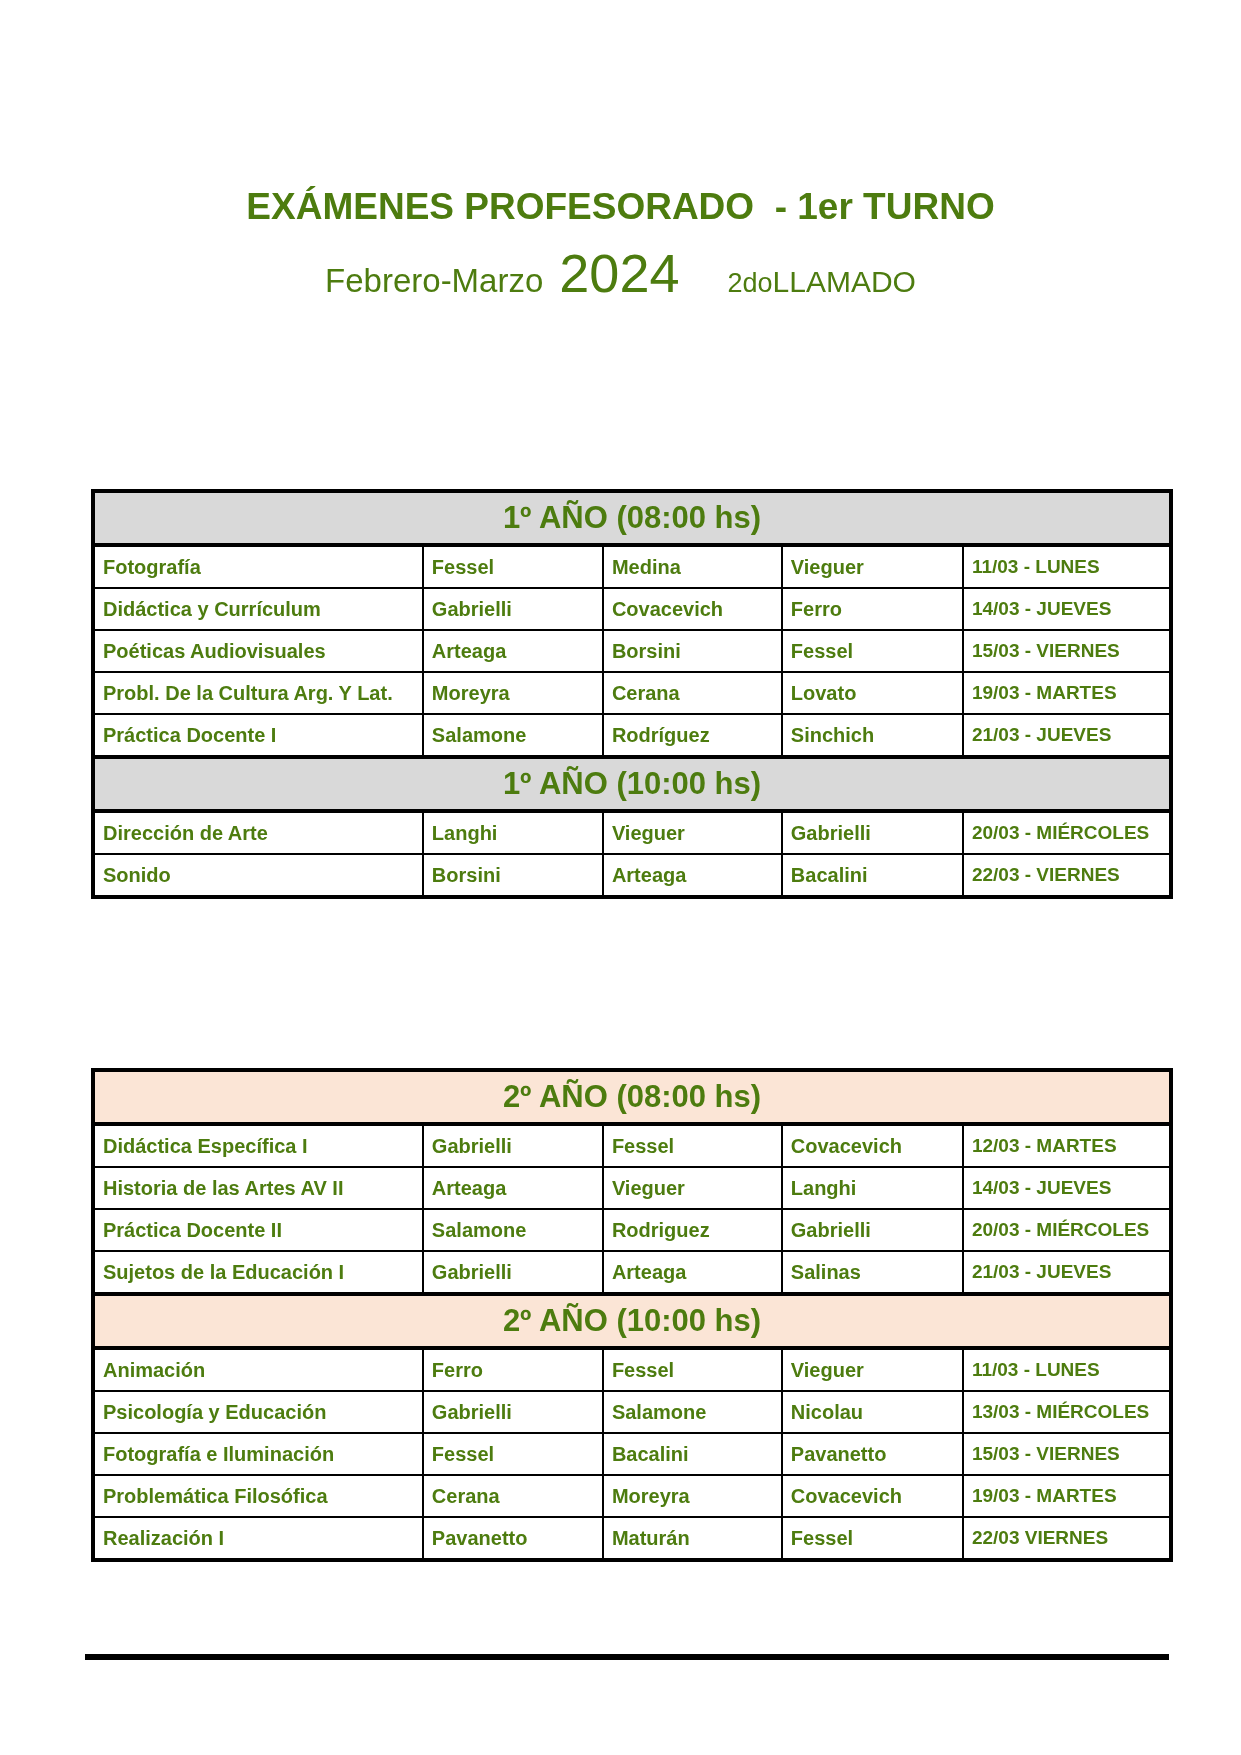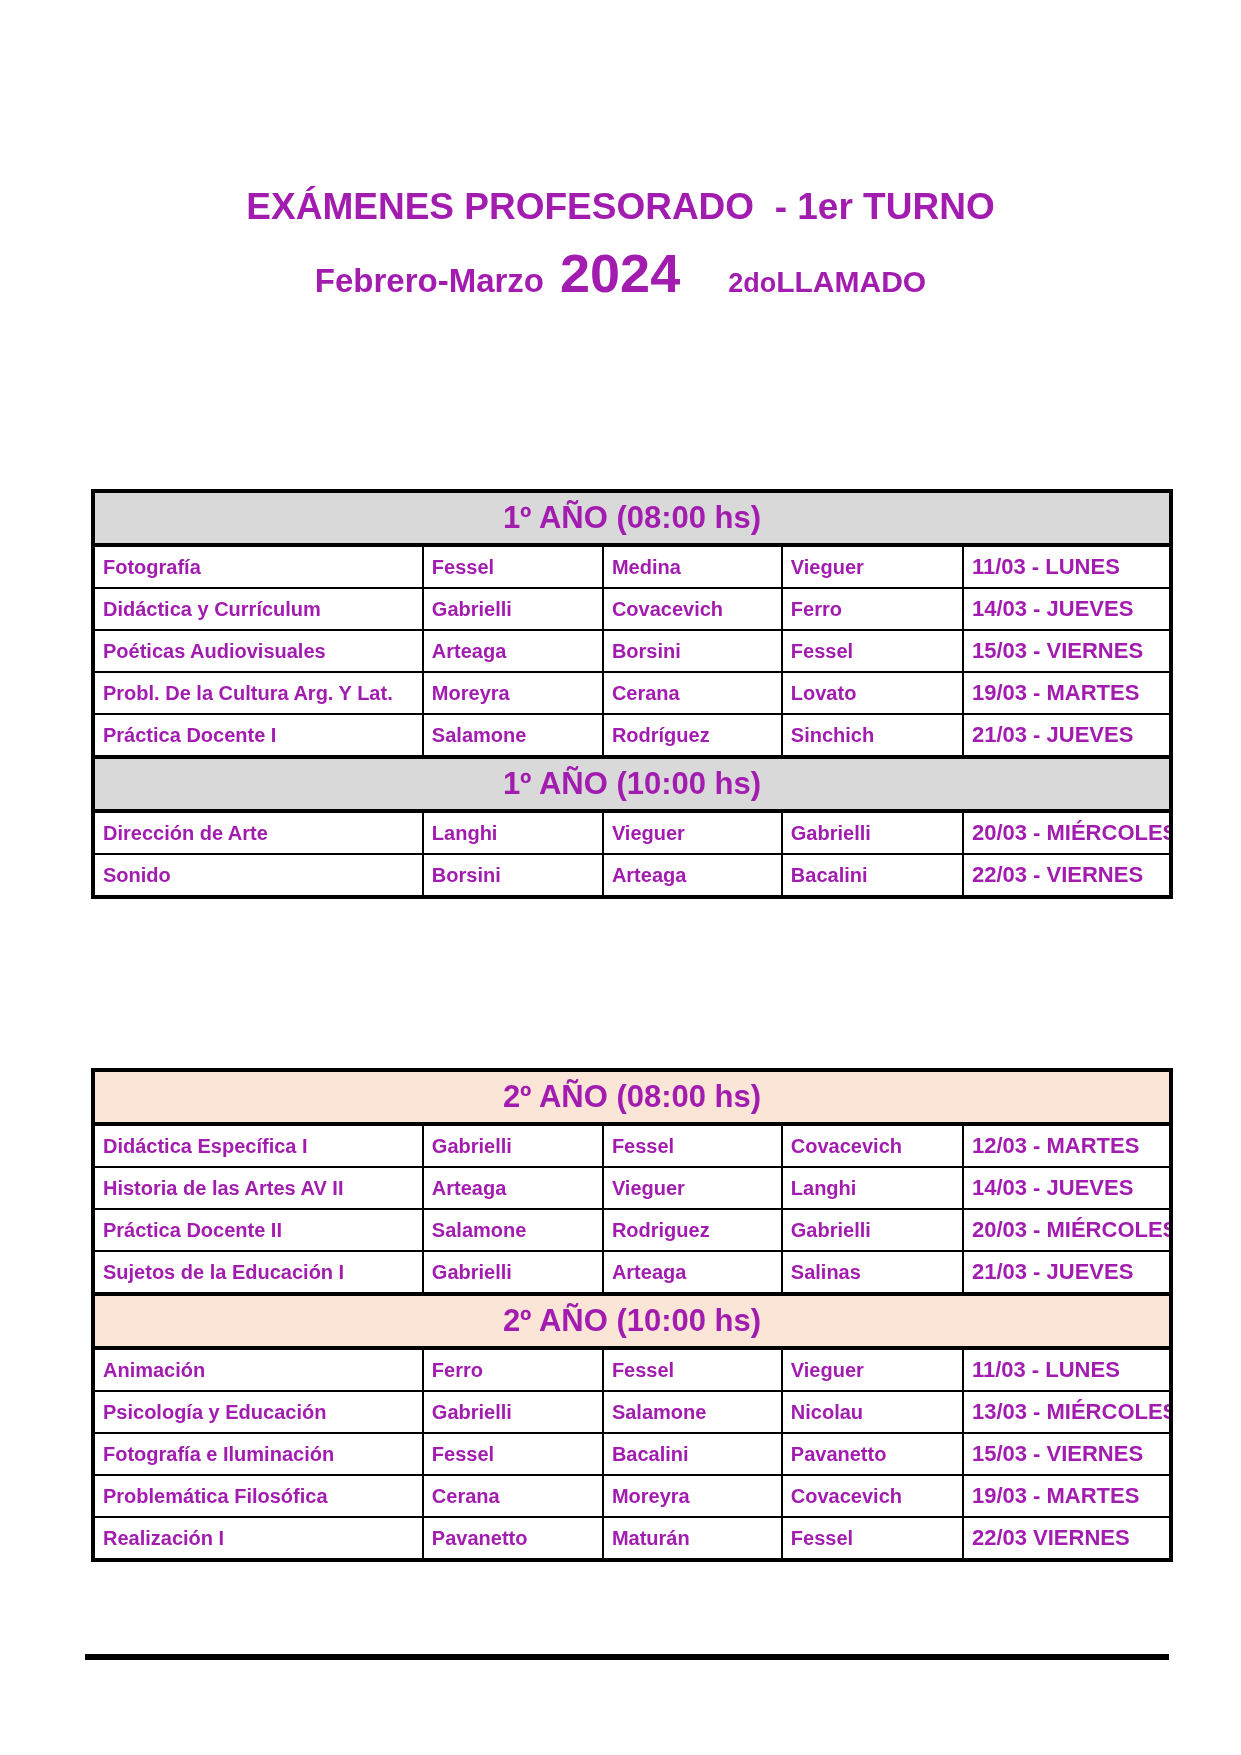--- a/index.html
+++ b/index.html
@@ -2,42 +2,42 @@
 <html><head>
 <meta charset="utf-8">
 <style>
   html,body{margin:0;padding:0;background:#ffffff;}
   .page{
     position:relative;
     width:1223px;
     height:1755px;
     background:#ffffff;
     font-family:"Liberation Sans", sans-serif;
-    color:#a21caf;
+    color:#4d7c0f;
     overflow:hidden;
   }
   .title{
     position:absolute;
     top:186px;
     left:0;
     width:1241px;
     text-align:center;
     font-size:37px;
     font-weight:bold;
     white-space:pre;
   }
   .subtitle{
     position:absolute;
     top:242px;
     left:0;
     width:1241px;
     display:flex;
     justify-content:center;
     align-items:baseline;
-    font-weight:bold;
+    font-weight:normal;
   }
   .subtitle .month{font-size:33px;}
   .subtitle .year{font-size:54px;margin-left:16px;}
   .subtitle .call-number{font-size:27px;margin-left:48px;}
   .subtitle .call-label{font-size:30px;}
 
   table.exam-table{
     position:absolute;
     left:91px;
     width:1082px;
@@ -51,21 +51,21 @@
     border:2px solid #000;
     font-size:20px;
     font-weight:bold;
     height:40px;
     padding:0 4px 0 8px;
     white-space:nowrap;
     overflow:hidden;
     vertical-align:middle;
     background:#fff;
   }
-  .exam-table td.date-cell{font-size:22px;}
+  .exam-table td.date-cell{font-size:19px;}
   .exam-table tr.section-row td{
     border:4px solid #000;
     text-align:center;
     font-size:31px;
     height:50px;
     padding:0;
   }
   .bottom-rule{
     position:absolute;
     left:85px;

